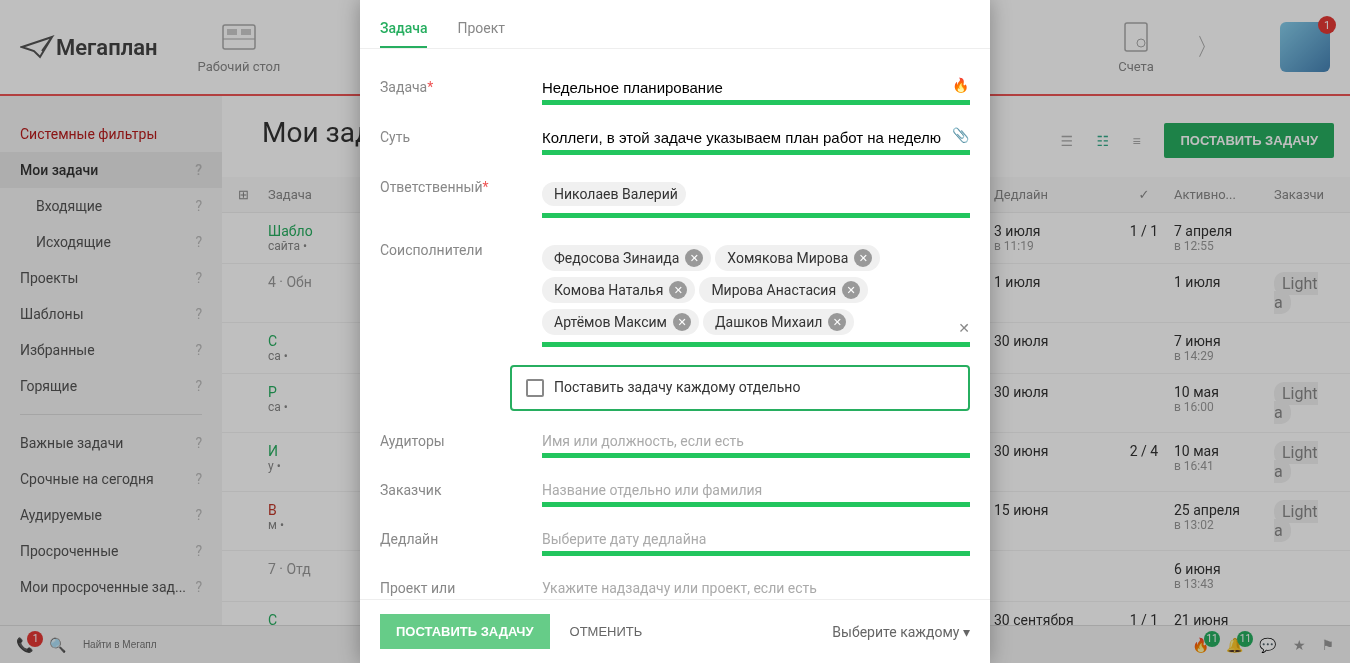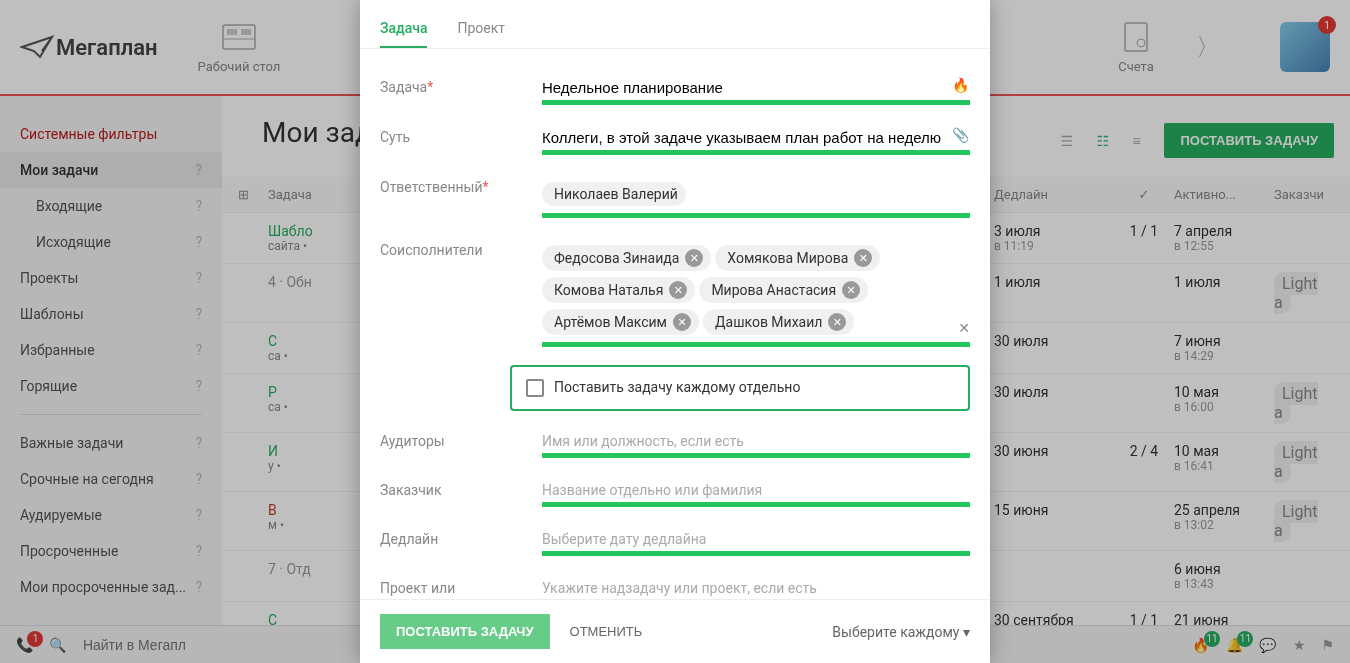--- a/index.html
+++ b/index.html
@@ -47,21 +47,21 @@
 .row .name.gray { color: #999; }
 .row .snippet { color: #888; font-size: 12px; }
 .row .act2 { color: #999; font-size: 12px; }
 .badge-cust { background: #f0f0f0; border-radius: 10px; padding: 2px 8px; font-size: 16px; color: #888; }
 
 
 .bottombar { position: absolute; bottom: 0; left: 0; right: 0; height: 38px; background: #f4f4f4; display: flex; align-items: center; padding: 0 16px; gap: 16px; border-top: 1px solid #ddd; }
 .bb-icon { color: #999; position: relative; }
 .bb-badge { background: #e53935; color:#fff; border-radius: 50%; width:16px; height:16px; font-size:10px; display:flex; align-items:center; justify-content:center; position:absolute; top:-6px; right:-10px;}
 .bb-badge.green { background:#27ae60; }
-.search-input { border: none; background: transparent; flex: 1; font-size: 14px; color: #666; outline: none; }
+.search-input { border: none; background: transparent; flex: 1; font-size: 10px; color: #666; outline: none; }
 
 
 .overlay { position: absolute; inset: 0; background: rgba(0,0,0,0.25); z-index: 10; }
 .modal { position: absolute; top: 0; left: 360px; width: 630px; height: 663px; background: #fff; z-index: 20; box-shadow: 0 0 20px rgba(0,0,0,0.3); display: flex; flex-direction: column; }
 .modal-tabs { display: flex; gap: 30px; padding: 20px 20px 0; border-bottom: 1px solid #eee; }
 .modal-tab { padding-bottom: 10px; color: #888; cursor: pointer; }
 .modal-tab.active { color: #27ae60; border-bottom: 2px solid #27ae60; font-weight: 500; }
 .modal-body { flex: 1; overflow-y: auto; padding: 16px 20px; }
 .form-row { display: flex; align-items: flex-start; padding: 10px 0; }
 .form-label { width: 130px; color: #888; font-size: 14px; padding-top: 4px; flex-shrink:0;}

